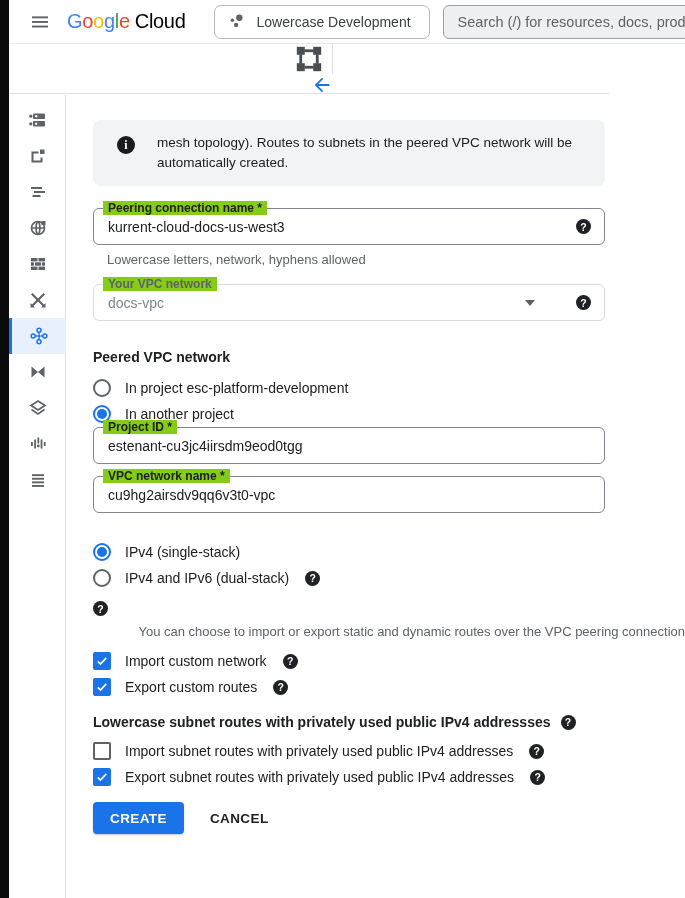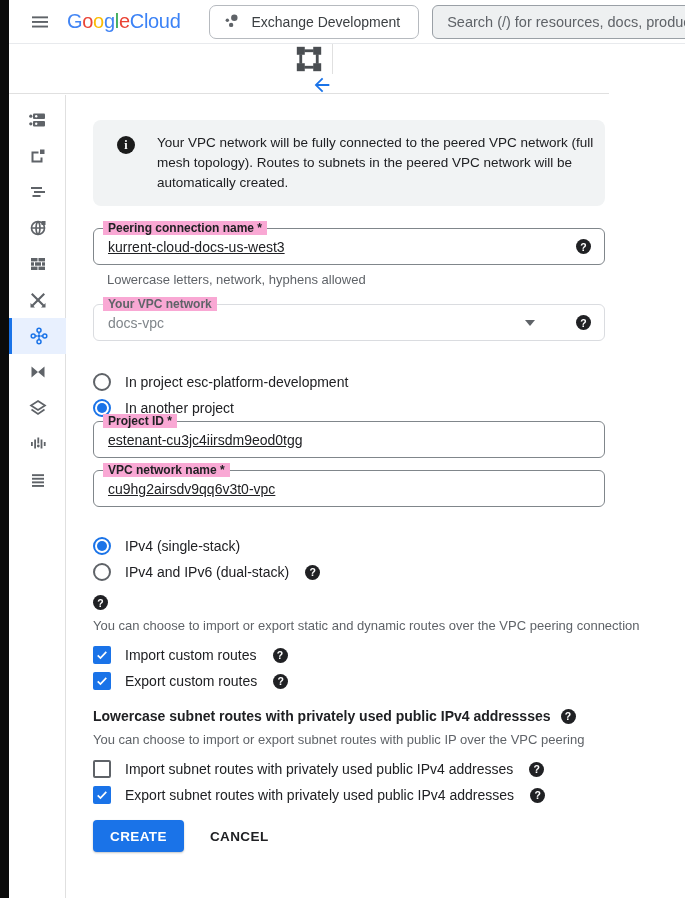--- a/index.html
+++ b/index.html
@@ -8,21 +8,21 @@
 
   
   .black-strip { position:absolute; left:0; top:0; width:9px; height:898px; background:#0b0b0b; }
 
   
   .topbar { position:absolute; left:9px; top:0; width:676px; height:44px; background:#fff;
     display:flex; align-items:center; padding-left:14px; border-bottom:1px solid #e8eaed; overflow:hidden; }
   .hamburger { width:34px; height:34px; display:flex; align-items:center; justify-content:center; cursor:pointer; flex:0 0 auto; }
   .logo { display:flex; align-items:baseline; font-size:20px; letter-spacing:-0.3px; margin-left:10px; flex:0 0 auto; cursor:pointer; }
   .logo .lb{color:#4285F4;} .logo .lr{color:#EA4335;} .logo .ly{color:#FBBC04;} .logo .lg{color:#34A853;}
-  .logo .cloud { color:#3b82f6; }
+  .logo .cloud { color:#000000; margin-left:5px; }
   .proj-btn { margin-left:28px; height:34px; border:1px solid #b6babf; border-radius:7px; background:#fff;
     display:flex; align-items:center; gap:12px; padding:0 18px 0 13px; font-size:14px; color:#3c4043; cursor:pointer; flex:0 0 auto; }
   .search-box { margin-left:13px; width:320px; height:34px; flex:0 0 auto; background:#eef0f1; border:1px solid #9aa0a6;
     border-radius:6px; display:flex; align-items:center; padding:0 14px; font-size:14.5px; color:#5f6368; cursor:text; }
 
   
   .page-header { position:absolute; left:9px; top:44px; width:600px; height:50px; background:#fff;
     border-bottom:1px solid #e0e0e0; display:flex; align-items:center;flex-direction:column; }
   .product-cell { width:47px; height:100%; border-right:1px solid #e0e0e0; display:flex; align-items:center; justify-content:center; }
   .back-btn { margin-left:26px; width:26px; height:26px; display:flex; align-items:center; justify-content:center; cursor:pointer; }
@@ -42,24 +42,24 @@
   .banner { width:512px; background:#f1f3f4; border-radius:8px; display:flex; gap:22px;
     padding:13px 14px 13px 24px; margin-bottom:22px; }
   .info-icon { width:18px; height:18px; border-radius:50%; background:#1b1b1b; color:#fff; flex:0 0 auto;
     display:flex; align-items:center; justify-content:center; font-size:12px; font-weight:bold; margin-top:3px;
     font-family:"Liberation Serif","DejaVu Serif",serif; }
   .info-icon::before { content:"i"; }
   .banner-text { font-size:13.5px; line-height:20px; color:#202124; white-space:nowrap; }
 
   .mfield { position:relative; width:512px; height:37px; border:1px solid #80868b; border-radius:6px;
     display:flex; align-items:center; background:#fff; }
-  .mfield .flabel { position:absolute; top:-8px; left:9px; background:#f9a8d4; padding:0 5px;
+  .mfield .flabel { position:absolute; top:-8px; left:9px; background:#84cc16; padding:0 5px;
     font-size:12px; font-weight:bold; color:#202124; white-space:nowrap; }
   .mfield input { border:none; outline:none; background:transparent; flex:1; font:14px "Liberation Sans","DejaVu Sans",sans-serif;
-    color:#202124; padding:0 6px 0 14px; height:100%;text-decoration:underline; }
+    color:#202124; padding:0 6px 0 14px; height:100%; }
   .mfield.disabled { border-color:#dadce0;gap:25px; }
   .mfield.disabled .flabel { color:#5f6368; font-weight:bold; }
   .sel-value { flex:1; font-size:14px; color:#80868b; padding-left:14px; }
   .caret { width:0; height:0; border-left:5px solid transparent; border-right:5px solid transparent;
     border-top:6px solid #5f6368; margin-right:16px; cursor:pointer; }
   .help { width:15px; height:15px; border-radius:50%; background:#202124; color:#fff; flex:0 0 auto;
     display:inline-flex; align-items:center; justify-content:center; font-size:10.5px; font-weight:bold; cursor:pointer; }
   .help::before { content:"?"; }
   .mfield .help { margin-right:13px; }
   .helper-text { margin:7px 0 0 14px; font-size:13px; color:#5f6368; }
@@ -69,21 +69,21 @@
   .h-peered { margin-bottom:10px; }
   .opt-row { display:flex; align-items:center; height:26px; gap:14px; font-size:14px; color:#202124; cursor:pointer; }
   .radio { width:18px; height:18px; border:2px solid #5f6368; border-radius:50%; flex:0 0 auto;
     display:flex; align-items:center; justify-content:center; }
   .radio.sel { border-color:#1a73e8; }
   .radio.sel::after { content:""; width:10px; height:10px; border-radius:50%; background:#1a73e8; }
   .opt-row .help { margin-left:2px; }
   .radio-group { margin-bottom:0; }
   .stack-group { margin-bottom:10px; }
 
-  .desc { font-size:13px; color:#5f6368; white-space:nowrap; margin-bottom:8px; line-height:17px; }
+  .desc { font-size:13px; color:#5f6368; white-space:nowrap; margin-bottom:8px; line-height:17px;text-align:right; }
   .h-routes { margin:0 0 7px 0; }
   .cbox { width:18px; height:18px; border-radius:2px; flex:0 0 auto; display:flex; align-items:center; justify-content:center; }
   .cbox.checked { background:#1a73e8; }
   .cbox.un { border:2px solid #5f6368; background:#fff; }
   .cb-group { margin-bottom:14px; }
   .cb-group2 { margin-bottom:12px; }
 
   .btn-row { display:flex; align-items:center; margin-top:0; }
   .create-btn { background:#1a73e8; color:#fff; border:none; border-radius:4px; height:32px; padding:0 17px;
     font:bold 13.5px "Liberation Sans","DejaVu Sans",sans-serif; letter-spacing:0.4px; cursor:pointer;
@@ -112,21 +112,21 @@
       <span class="lg">l</span>
       <span class="lr">e</span>
     <span class="cloud">Cloud</span>
   </div>
   <div class="proj-btn">
     <svg width="17" height="17" viewBox="0 0 18 18" fill="#5f6368">
       <circle cx="12" cy="5" r="3.4"></circle>
         <circle cx="4.6" cy="7.6" r="1.8"></circle>
         <circle cx="8.6" cy="12.6" r="2.3"></circle>
     </svg>
-    <span>Exchange Development</span>
+    <span>Lowercase Development</span>
   </div>
   <div class="search-box">
     <span>Search (/) for resources, docs, products, a</span>
   </div>
 </div>
 
 <div class="page-header">
   <div class="product-cell">
     <svg width="30" height="30" viewBox="0 0 32 32" fill="#4a4e52">
       <rect x="3" y="3" width="8.5" height="8.5"></rect>
@@ -241,21 +241,20 @@
     </svg>
   </div>
 </div>
 
 <div class="content">
   <div class="form">
 
     <div class="banner">
       <span class="info-icon"></span>
       <div class="banner-text">
-        <div>Your VPC network will be fully connected to the peered VPC network (full</div>
         <div>mesh topology). Routes to subnets in the peered VPC network will be</div>
         <div>automatically created.</div>
       </div>
     </div>
 
     <div class="gap17">
       <div class="mfield">
         <span class="flabel">Peering connection name *</span>
         <input value="kurrent-cloud-docs-us-west3" style="">
         <span class="help"></span>
@@ -263,20 +262,21 @@
       <div class="helper-text">Lowercase letters, network, hyphens allowed</div>
     </div>
 
     <div class="mfield disabled gap28">
       <span class="flabel">Your VPC network</span>
       <span class="sel-value">docs-vpc</span>
       <span class="caret"></span>
       <span class="help"></span>
     </div>
 
+    <div class="section-h h-peered">Peered VPC network</div>
     <div class="radio-group">
       <div class="opt-row">
         <span class="radio"></span>
         <span>In project esc-platform-development</span>
       </div>
       <div class="opt-row">
         <span class="radio sel"></span>
         <span>In another project</span>
       </div>
     </div>
@@ -307,40 +307,39 @@
       <span class="help"></span>
     </div>
     <div class="desc">You can choose to import or export static and dynamic routes over the VPC peering connection</div>
     <div class="cb-group">
       <div class="opt-row">
         <span class="cbox checked">
           <svg width="14" height="14" viewBox="0 0 18 18">
             <path d="M3.5 9.5l3.5 3.5 7.5-8" stroke="#fff" stroke-width="2.2" fill="none"></path>
           </svg>
         </span>
-        <span>Import custom routes</span>
+        <span>Import custom network</span>
         <span class="help"></span>
       </div>
       <div class="opt-row">
         <span class="cbox checked">
           <svg width="14" height="14" viewBox="0 0 18 18">
             <path d="M3.5 9.5l3.5 3.5 7.5-8" stroke="#fff" stroke-width="2.2" fill="none"></path>
           </svg>
         </span>
         <span>Export custom routes</span>
         <span class="help"></span>
       </div>
     </div>
 
     <div class="section-h h-routes">
       <span>Lowercase subnet routes with privately used public IPv4 addressses</span>
       <span class="help"></span>
     </div>
     <div class="desc">
-      <div>You can choose to import or export subnet routes with public IP over the VPC peering</div>
     </div>
     <div class="cb-group2">
       <div class="opt-row">
         <span class="cbox un"></span>
         <span>Import subnet routes with privately used public IPv4 addresses</span>
         <span class="help"></span>
       </div>
       <div class="opt-row">
         <span class="cbox checked">
           <svg width="14" height="14" viewBox="0 0 18 18">

